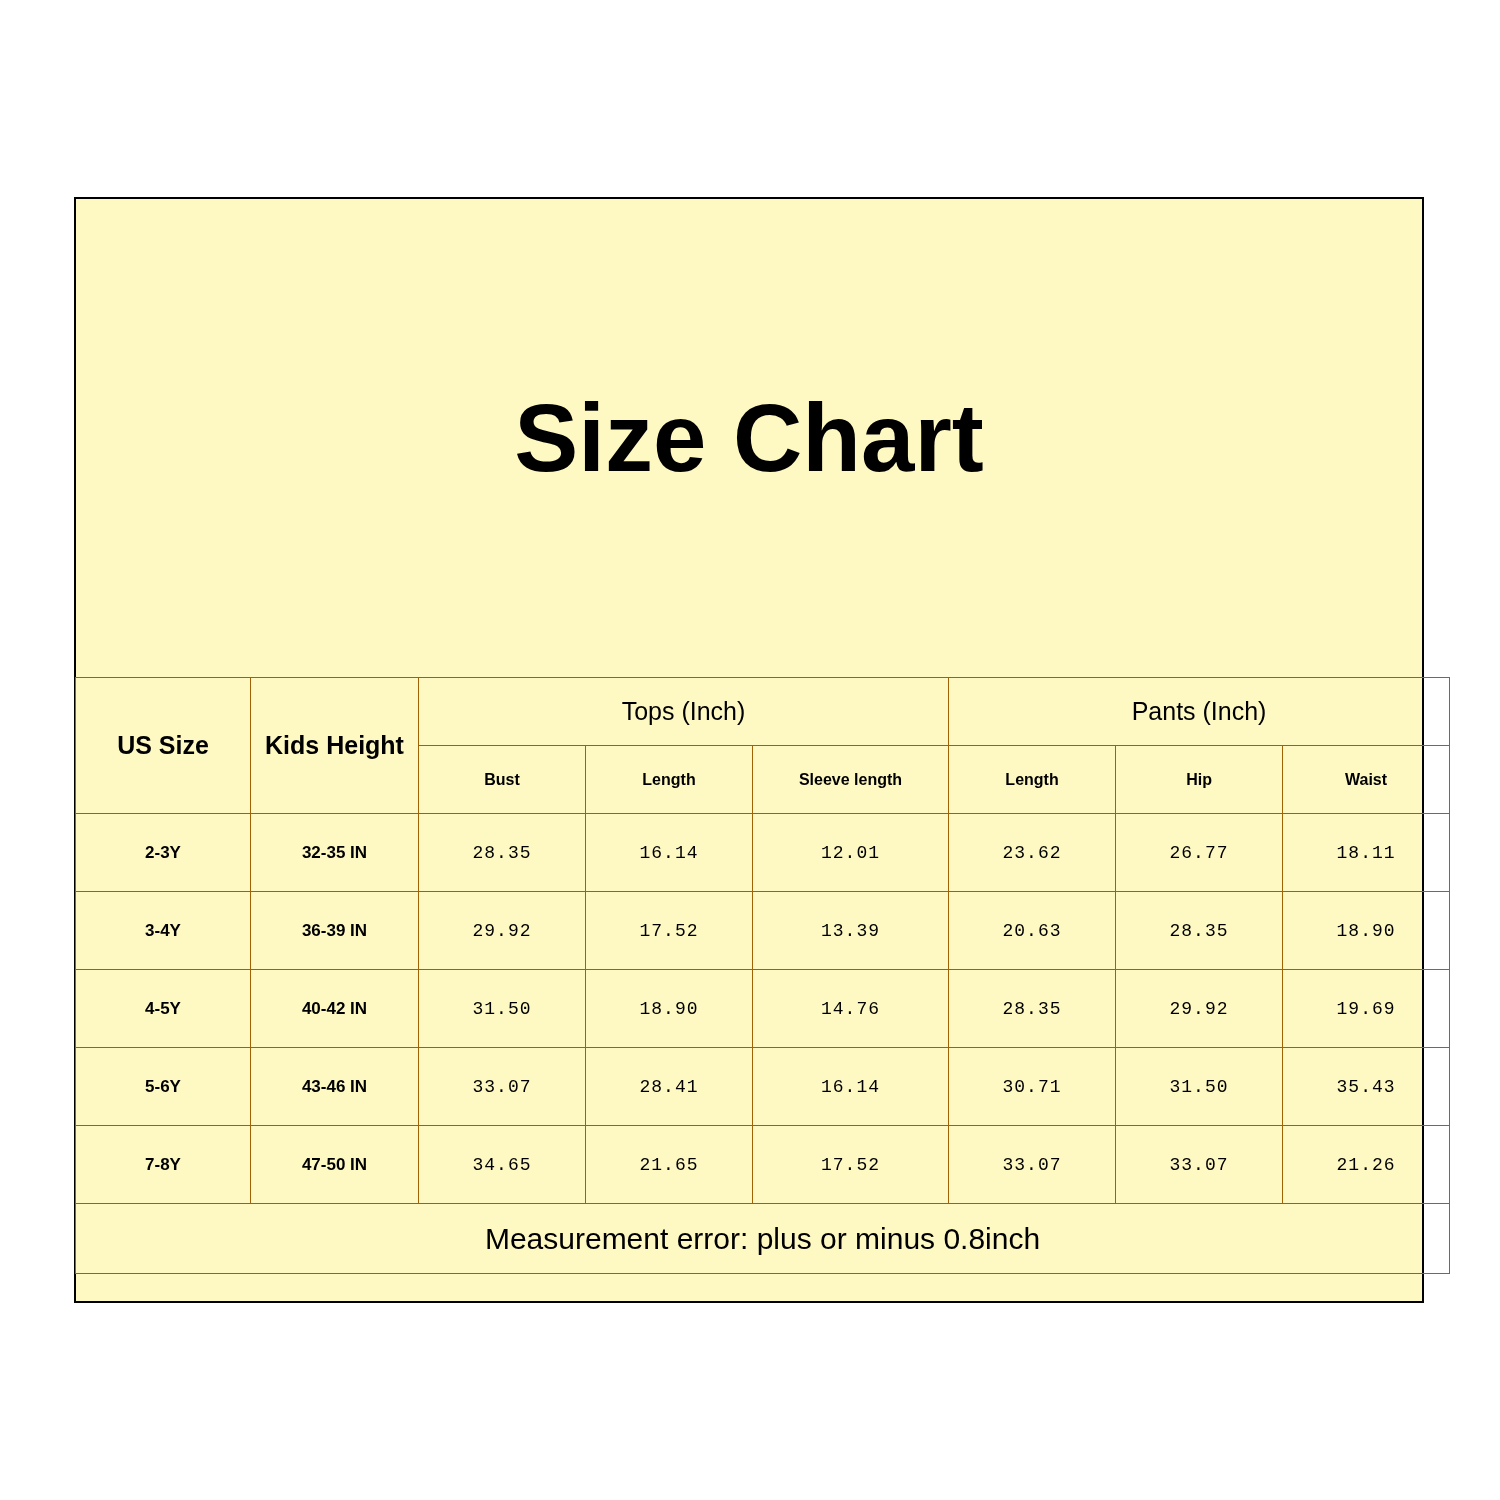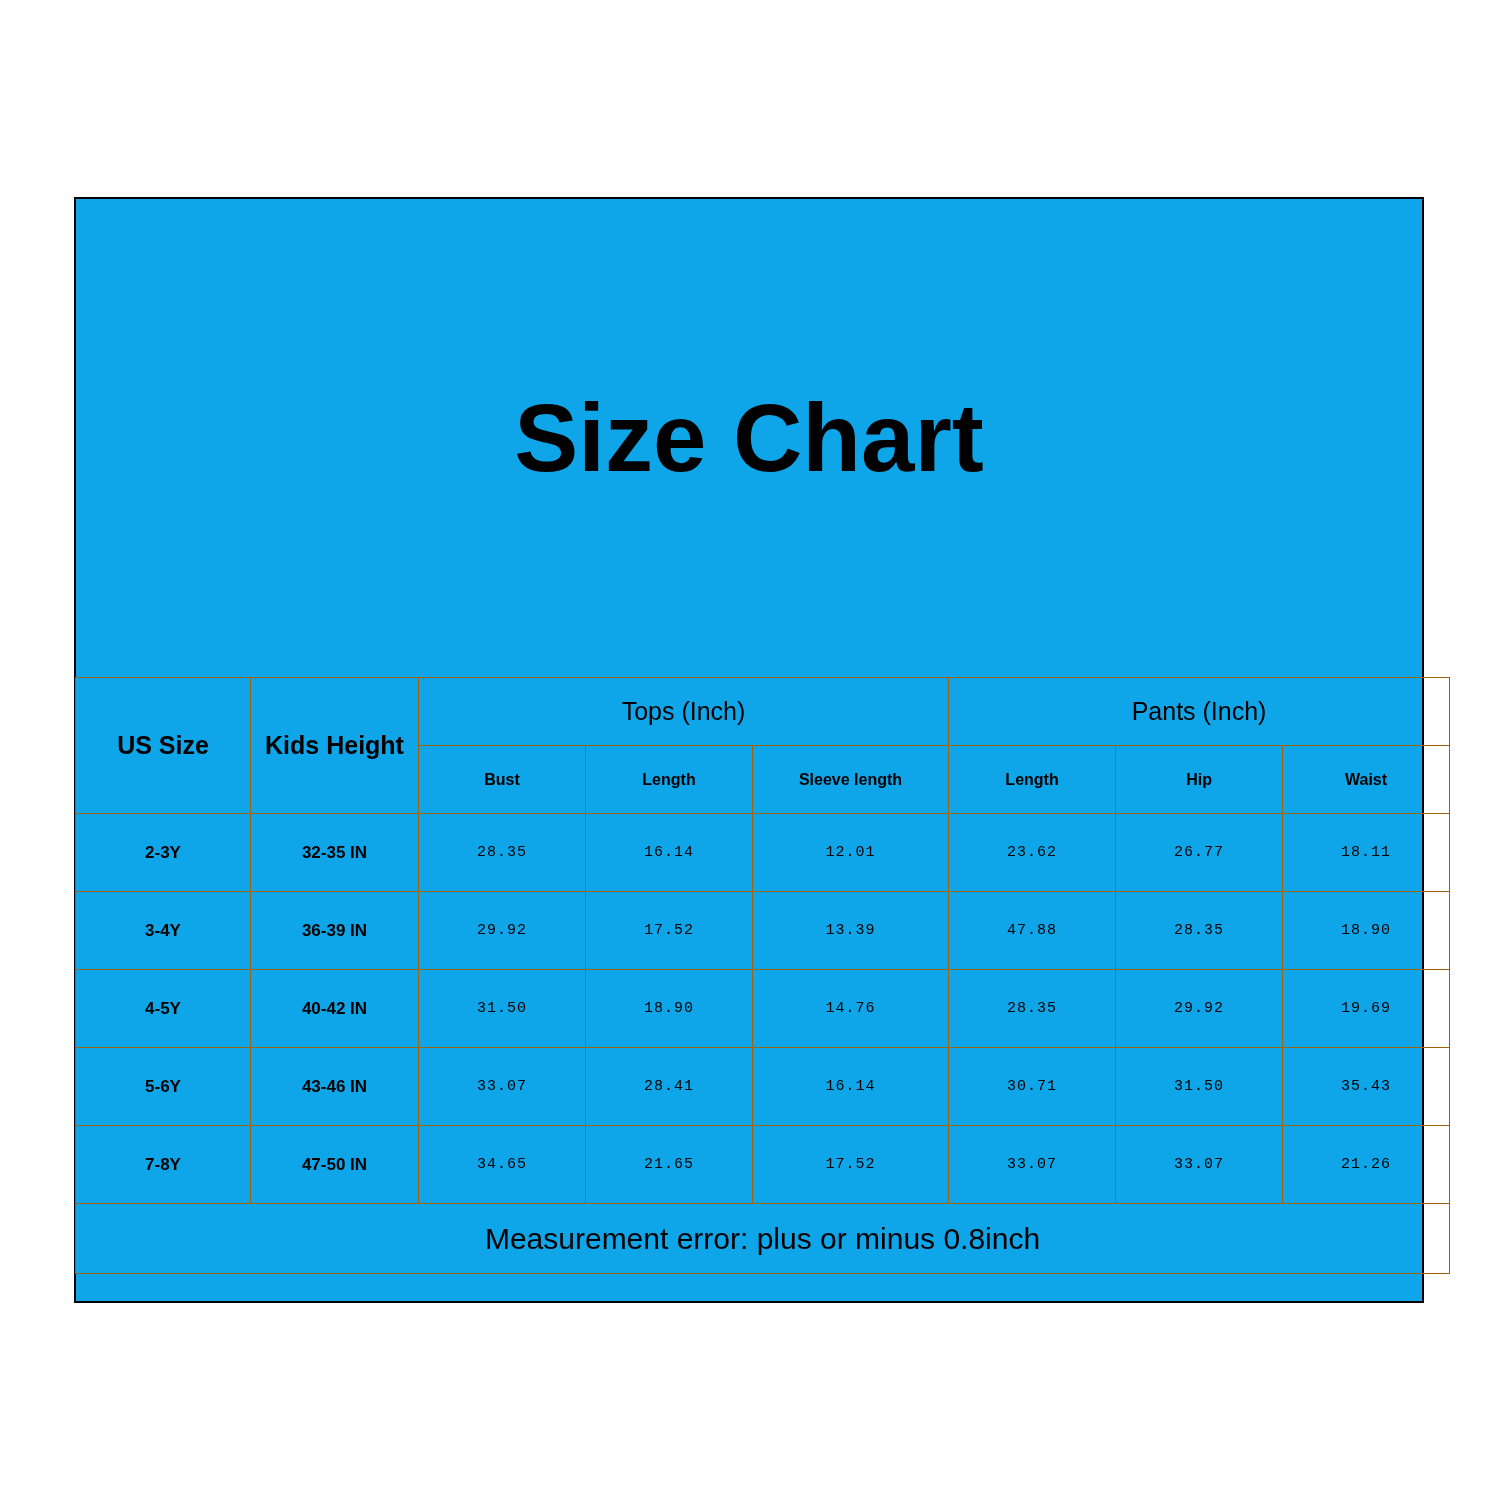--- a/index.html
+++ b/index.html
@@ -20,21 +20,21 @@
     height: 1500px;
   }
   .frame {
     position: absolute;
     left: 74px;
     top: 197px;
     width: 1350px;
     height: 1106px;
     border: 2px solid #000000;
     box-sizing: border-box;
-    background: #0ea5e9;
+    background: #fef9c3;
   }
   .title-area {
     position: absolute;
     left: 0;
     top: 0;
     width: 100%;
     height: 478px;
     display: flex;
     align-items: center;
     justify-content: center;
@@ -84,21 +84,21 @@
   .data-row td {
     height: 78px;
   }
   .cell-bold {
     font-weight: bold;
     font-size: 17px;
     font-family: "Liberation Sans", sans-serif;
   }
   .cell-num {
     font-weight: normal;
-    font-size: 15px;
+    font-size: 18px;
     font-family: "Liberation Mono", monospace;
     letter-spacing: 1px;
   }
   .footer-cell {
     height: 70px;
     font-size: 30px;
     font-weight: normal;
     font-family: "Liberation Sans", sans-serif;
   }
   
@@ -158,21 +158,21 @@
           <td class="cell-num">23.62</td>
           <td class="cell-num">26.77</td>
           <td class="cell-num">18.11</td>
         </tr>
         <tr class="data-row">
           <td class="cell-bold">3-4Y</td>
           <td class="cell-bold">36-39 IN</td>
           <td class="cell-num">29.92</td>
           <td class="cell-num">17.52</td>
           <td class="cell-num">13.39</td>
-          <td class="cell-num">47.88</td>
+          <td class="cell-num">20.63</td>
           <td class="cell-num">28.35</td>
           <td class="cell-num">18.90</td>
         </tr>
         <tr class="data-row">
           <td class="cell-bold">4-5Y</td>
           <td class="cell-bold">40-42 IN</td>
           <td class="cell-num">31.50</td>
           <td class="cell-num">18.90</td>
           <td class="cell-num">14.76</td>
           <td class="cell-num">28.35</td>

